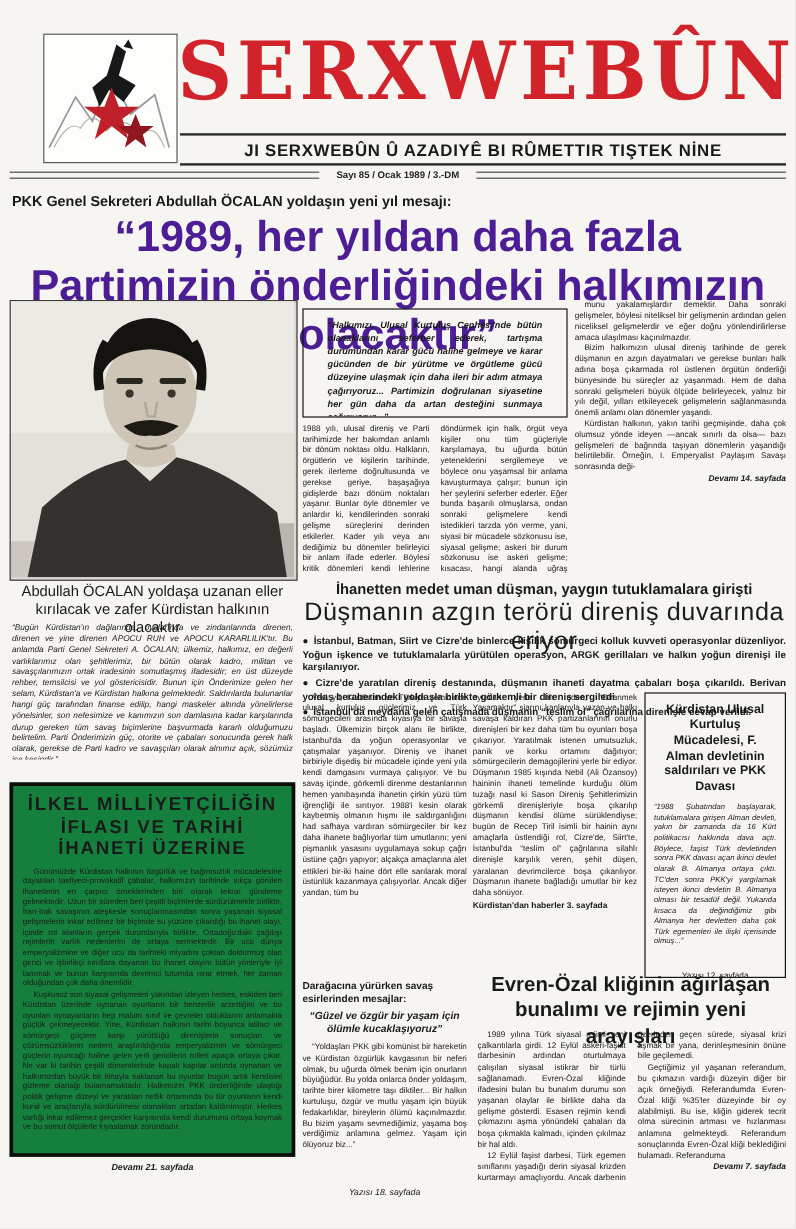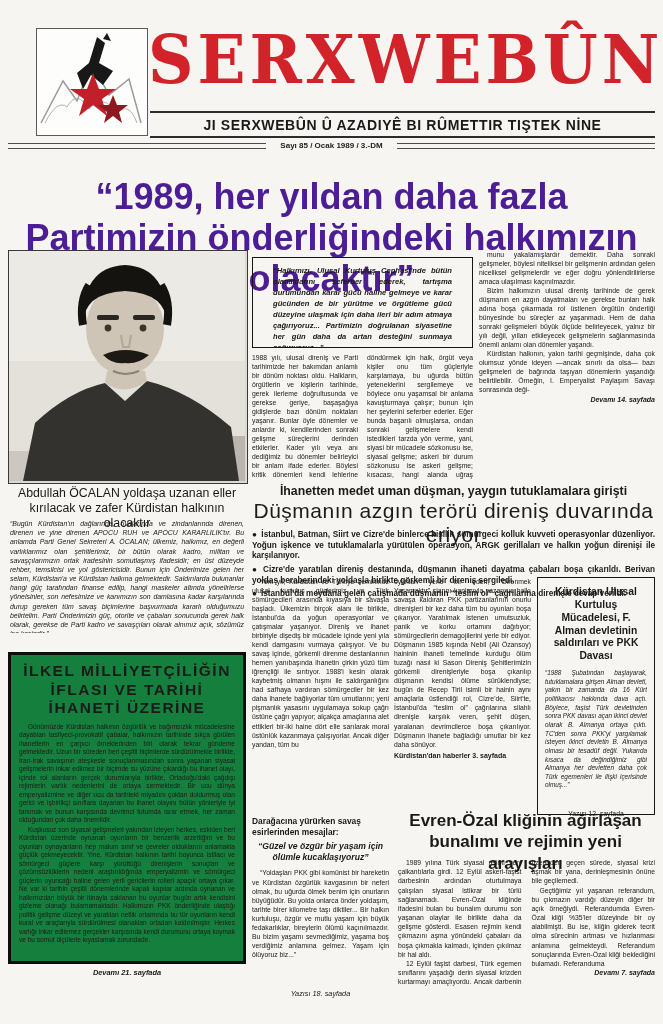--- a/index.html
+++ b/index.html
@@ -98,20 +98,21 @@
     </svg>
   </div>
   <div class="abs paper-title">SERXWEBÛN</div>
   <div class="abs tagline">JI SERXWEBÛN Û AZADIYÊ BI RÛMETTIR TIŞTEK NİNE</div>
   <div class="abs issue-row">
     <div class="issue-rule"></div>
     <div class="issue-text">Sayı 85 / Ocak 1989 / 3.-DM</div>
     <div class="issue-rule"></div>
   </div>
 
+  <div class="abs lead-kicker">PKK Genel Sekreteri Abdullah ÖCALAN yoldaşın yeni yıl mesajı:</div>
   <div class="abs lead-headline">“1989, her yıldan daha fazla Partimizin önderliğindeki halkımızın olacaktır”</div>
 
   <div class="abs photo-frame">
     <svg width="236" height="230" viewBox="0 0 236 230">
       <rect width="236" height="230" fill="#e4e1da"></rect>
       <rect x="0" y="0" width="236" height="110" fill="#eceae4"></rect>
       <rect x="150" y="185" width="86" height="45" fill="#97948d" opacity="0.55"></rect>
       <rect x="0" y="200" width="70" height="30" fill="#b4b0a8" opacity="0.5"></rect>
       <path d="M14,230 L26,172 Q60,140 96,132 L116,150 L138,130 Q180,140 222,176 L230,230 Z" fill="#33322f"></path>
       <path d="M96,132 Q116,146 138,130 L136,120 L98,120 Z" fill="#cfc5b6"></path>

